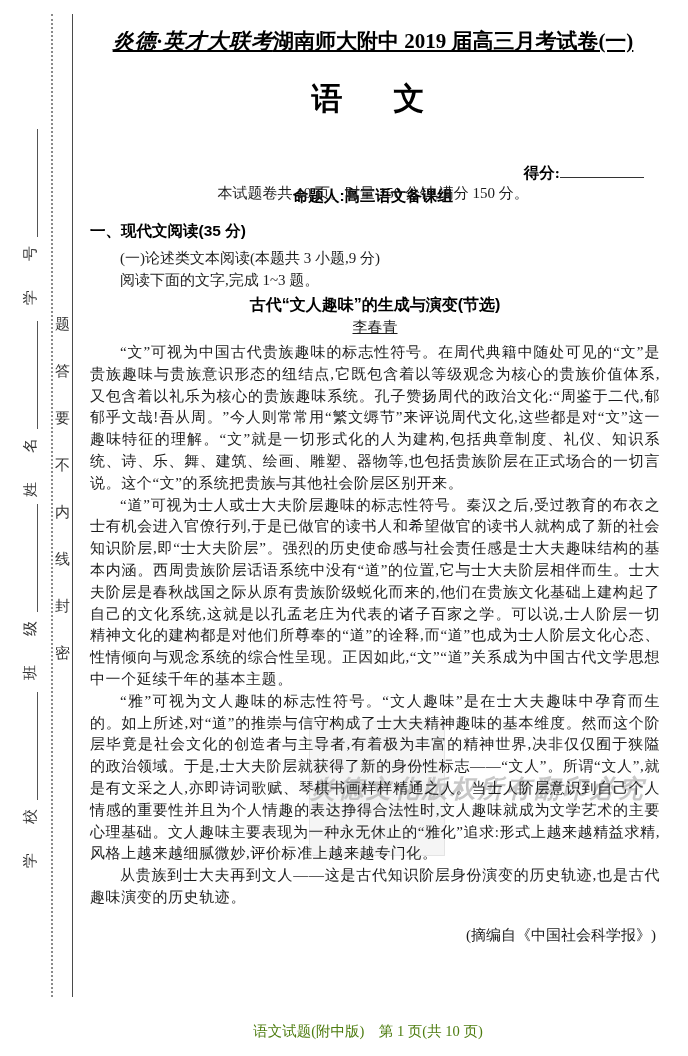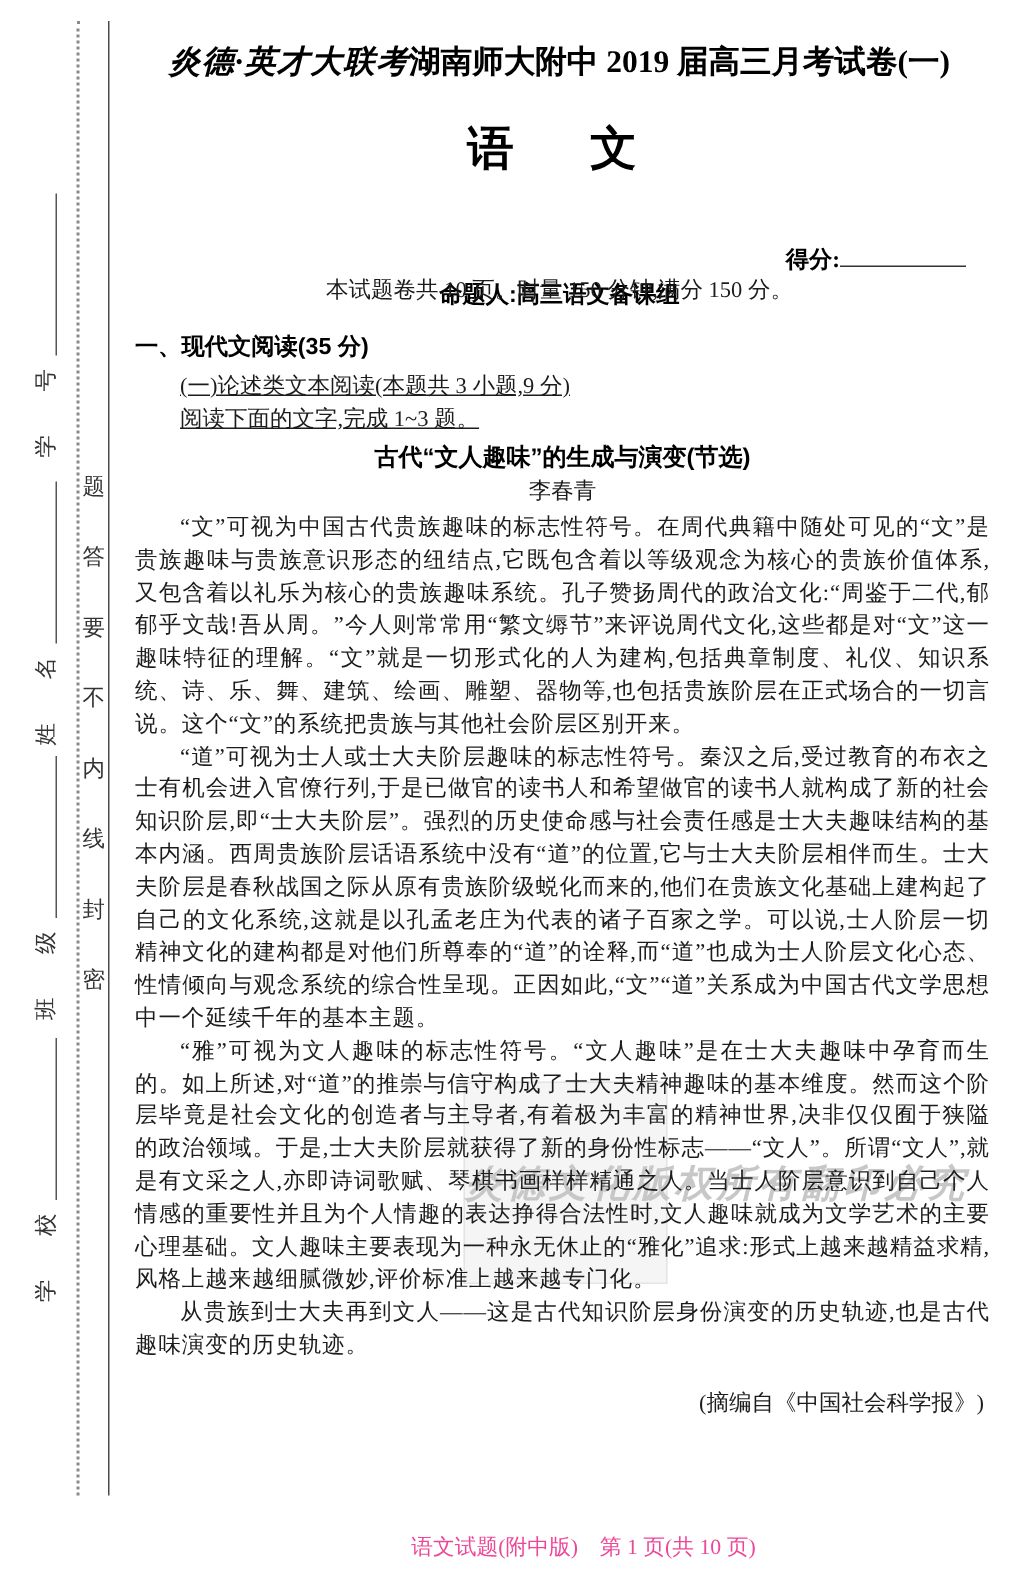--- a/index.html
+++ b/index.html
@@ -35,21 +35,21 @@
   }
   .seal-char {
     position: absolute; left: 53px; width: 19px; text-align: center;
     font-size: 15px; color: #333;
   }
 
   
   .header-title {
     position: absolute; top: 27px; left: 80px; width: 586px;
     text-align: center; font-size: 21px; font-weight: bold;
-    color: #000; white-space: nowrap;
+    color: #000; white-space: nowrap; text-decoration: underline;
   }
   .header-title .script { font-style: italic; font-weight: 900; letter-spacing: 1px; }
   .subject-title {
     position: absolute; top: 78px; left: 80px; width: 586px;
     text-align: center; font-size: 31px; font-weight: bold;
     font-family: "Liberation Sans", "DejaVu Sans", sans-serif;
     letter-spacing: 10px; color: #000;
   }
   .examiner {
     position: absolute; top: 142px; left: 80px; width: 586px;
@@ -72,49 +72,49 @@
 
   
   .content {
     position: absolute; left: 90px; top: 221px; width: 570px; z-index: 1;
   }
   .sec-heading {
     font-size: 15.5px; font-weight: bold; color: #000;
     font-family: "Liberation Sans", "DejaVu Sans", sans-serif;
     margin: 0 0 5px 0;
   }
-  .sec-line { font-size: 15px; line-height: 22px; margin: 0; text-indent: 2em; text-decoration: underline; }
+  .sec-line { font-size: 15px; line-height: 22px; margin: 0; text-indent: 2em; }
   .article-title {
     text-align: center; font-size: 16px; font-weight: bold; color: #000;
     font-family: "Liberation Sans", "DejaVu Sans", sans-serif;
     margin: 4px 0 2px 0;
   }
-  .author { text-align: center; font-size: 15px; margin: 1px 0 5px 0; }
+  .author { text-align: center; font-size: 15px; margin: 1px 0 5px 0; text-decoration: underline; }
   .body-text p {
     margin: 0; font-size: 15px; line-height: 21.8px;
     text-align: justify; text-indent: 2em; letter-spacing: 0.6px;
   }
   .attribution { text-align: right; font-size: 15px; margin-top: 17px; padding-right: 4px; }
 
   
   .watermark {
     position: absolute; left: 309px; top: 721px; width: 136px; height: 135px;
     background: #f5f5f5; border: 1px solid #e4e4e4; z-index: 0;
     display: flex; flex-direction: row; justify-content: space-around;
     align-items: center; padding: 4px 0; box-sizing: border-box;
   }
   .watermark .wm-line {
     color: #c7c7c7; font-size: 25px; font-weight: bold; font-style: italic;
     letter-spacing: 3px; white-space: nowrap;
   }
 
   
   .footer {
-    position: absolute; top: 1022px; left: 104px; width: 570px;
-    text-align: center; font-size: 14.5px; color: #ec4899;
+    position: absolute; top: 1022px; left: 83px; width: 570px;
+    text-align: center; font-size: 14.5px; color: #4d7c0f;
   }
 </style>
 </head>
 <body>
 
 <div class="page">
 
   <div class="watermark">
     <span class="wm-line">炎德文化</span>
     <span class="wm-line">版权所有</span>

